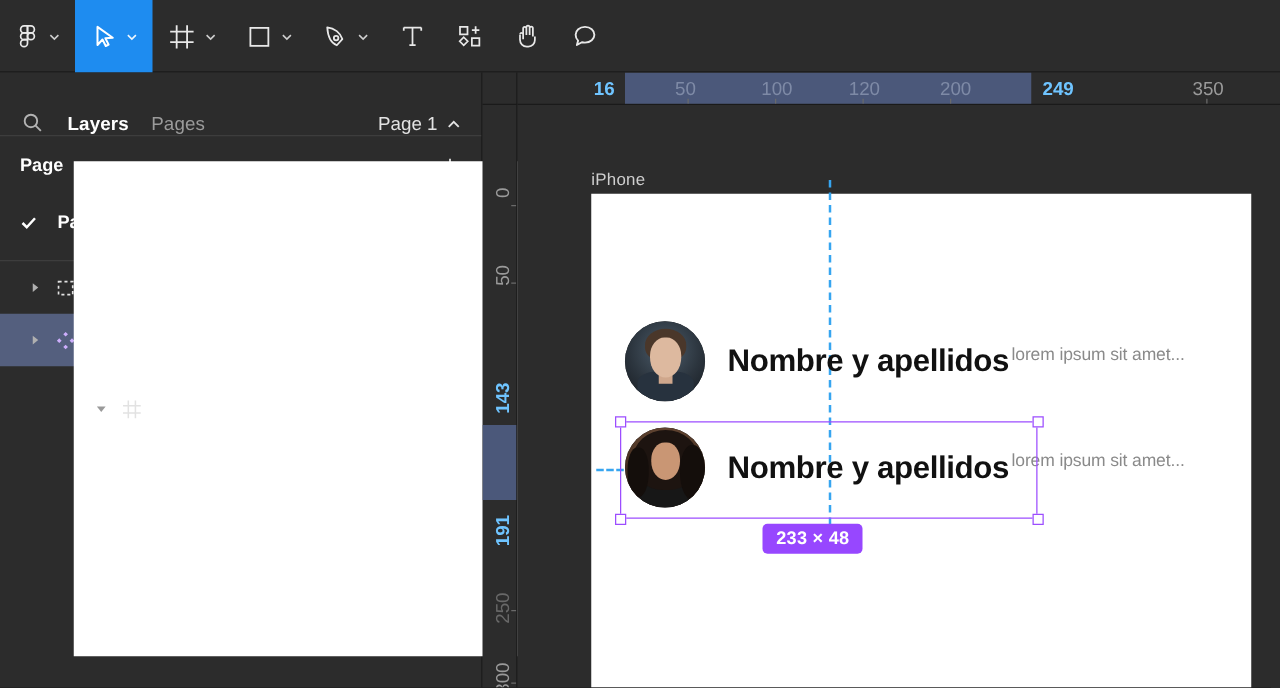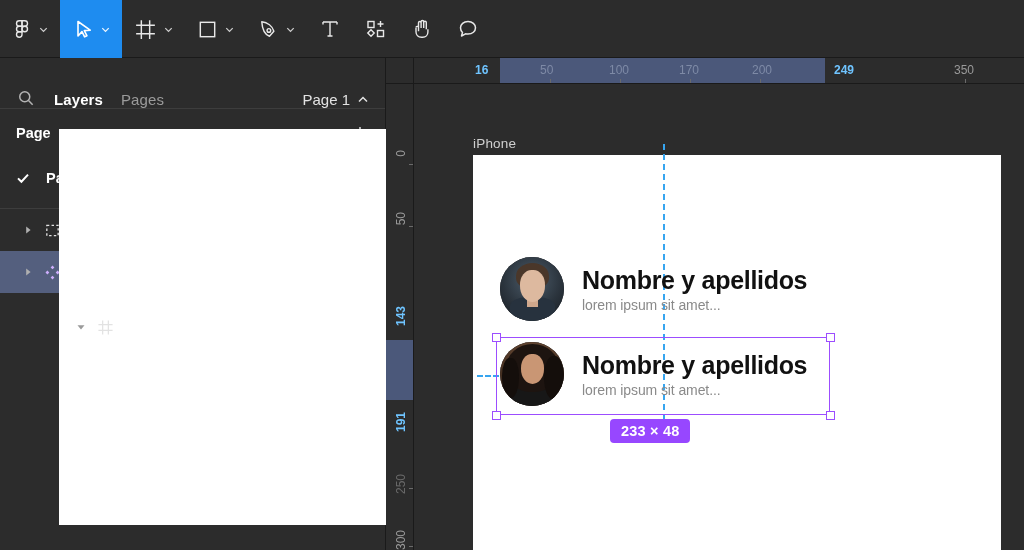--- a/index.html
+++ b/index.html
@@ -98,21 +98,21 @@
   }
   .rband-h {
     position: absolute; top: 0; height: 26px;
     background: #4b587a;
   }
   .rband-v {
     position: absolute; left: 0; width: 28px;
     background: #4b587a;
   }
   .rtick {
-    position: absolute; font-size: 12px; color: #9a9a9a;
+    position: absolute; font-size: 15px; color: #9a9a9a;
     white-space: nowrap;
   }
   .rtick.hi { color: #6fc4ff; font-weight: bold; }
   .rtick.dim { color: #7e8aa6; }
   .rtick.vv { writing-mode: vertical-rl; transform: rotate(180deg); }
   .rmark { position: absolute; background: #6a6a6a; }
 
   
   .canvas {
     position: absolute; left: 414px; top: 84px;
@@ -139,21 +139,21 @@
   }
 
   .card { position: absolute; display: flex; align-items: center; gap: 18px; }
   .card1 { left: 86px; top: 173px; }
   .card2 { left: 86px; top: 258px; }
   .avatar {
     width: 64px; height: 64px; border-radius: 50%;
     flex: none; overflow: hidden; position: relative;
     background: #17191c;
   }
-  .txtblk { display: flex; flex-direction: column; gap: 2px; }
+  .txtblk { display: flex; gap: 2px; }
   .ttl { font-size: 25px; font-weight: bold; color: #111111; letter-spacing: -.3px; white-space: nowrap; }
   .sub { font-size: 14px; color: #8a8a8a; letter-spacing: -.1px; white-space: nowrap; }
 
   .selbox {
     position: absolute; left: 82px; top: 253px;
     width: 334px; height: 78px;
     border: 1.6px solid #9c4dff;
   }
   .hnd {
     position: absolute; width: 9px; height: 9px;
@@ -357,21 +357,21 @@
     </div>
   </div>
 
   <div class="ruler-corner"></div>
 
   <div class="ruler-h">
     <div class="rband-h" style="left:86px;width:325px;"></div>
     <div class="rtick hi" style="left:61px;top:5px;">16</div>
     <div class="rtick dim" style="left:126px;top:5px;">50</div>
     <div class="rtick dim" style="left:195px;top:5px;">100</div>
-    <div class="rtick dim" style="left:265px;top:5px;">170</div>
+    <div class="rtick dim" style="left:265px;top:5px;">120</div>
     <div class="rtick dim" style="left:338px;top:5px;">200</div>
     <div class="rtick hi" style="left:420px;top:5px;">249</div>
     <div class="rtick" style="left:540px;top:5px;">350</div>
     <div class="rmark" style="left:136px;bottom:0;width:1px;height:4px;"></div>
     <div class="rmark" style="left:206px;bottom:0;width:1px;height:4px;"></div>
     <div class="rmark" style="left:276px;bottom:0;width:1px;height:4px;"></div>
     <div class="rmark" style="left:346px;bottom:0;width:1px;height:4px;"></div>
     <div class="rmark" style="left:551px;bottom:0;width:1px;height:4px;"></div>
   </div>
 

